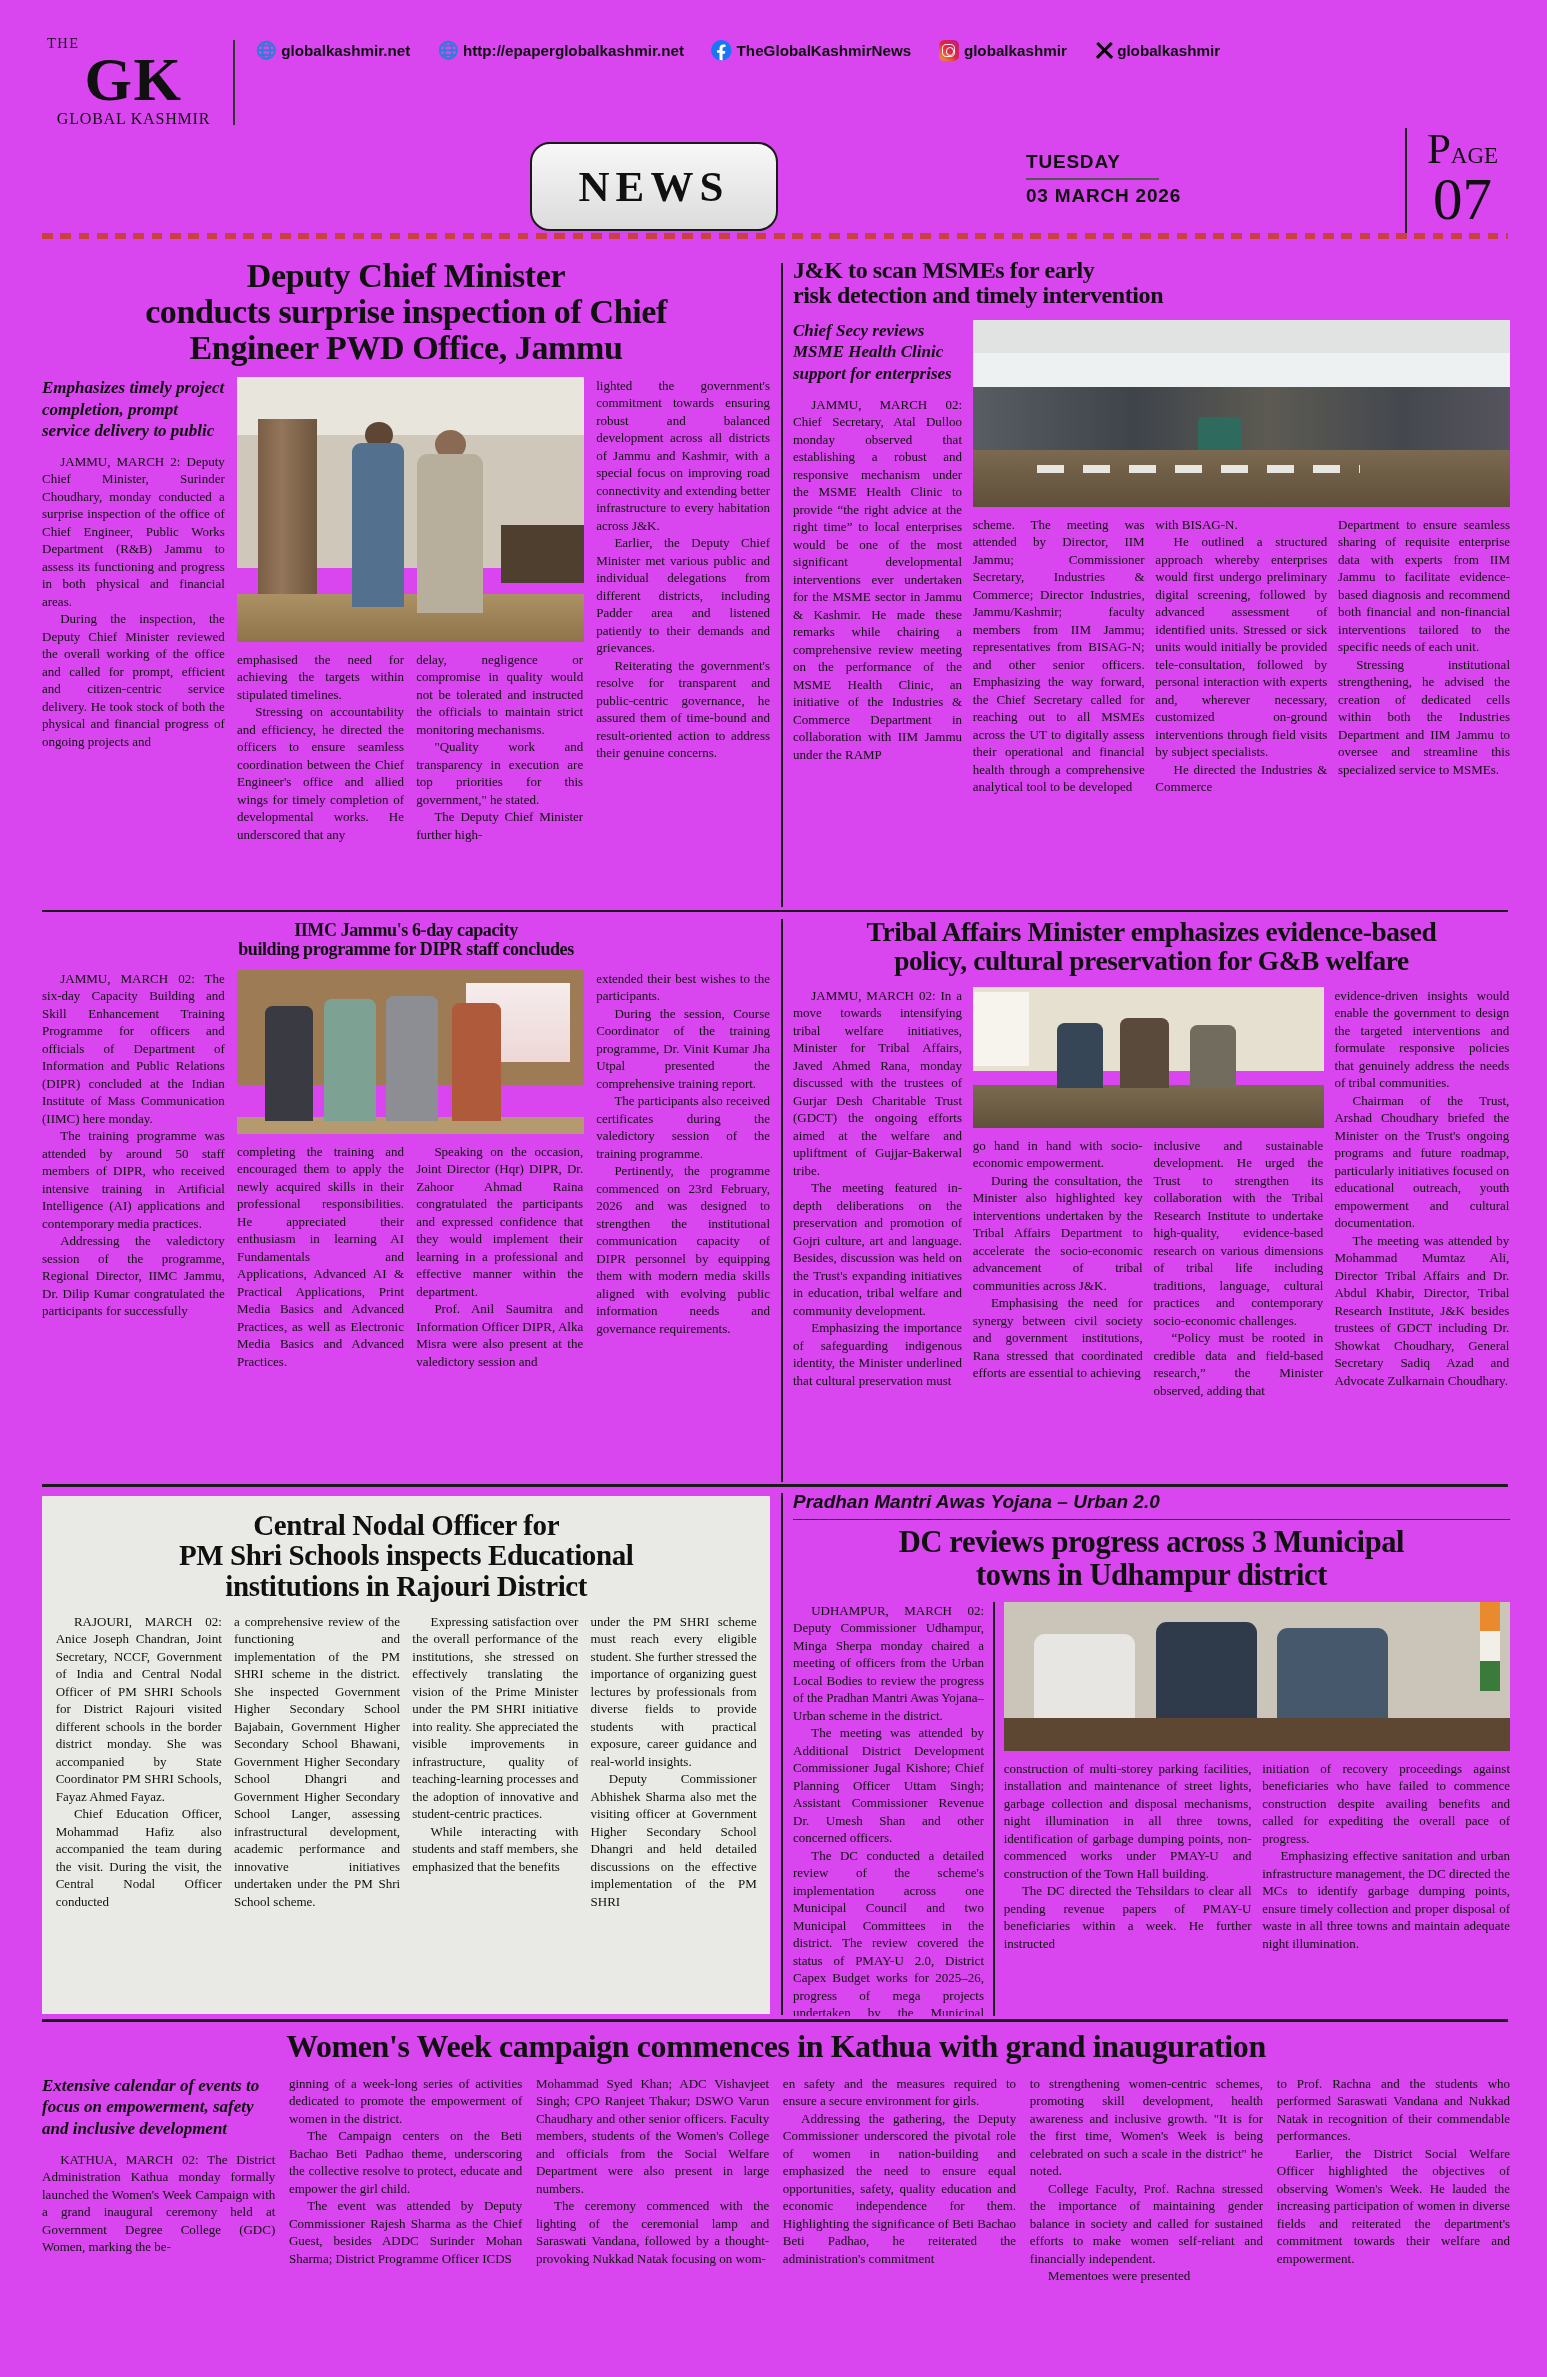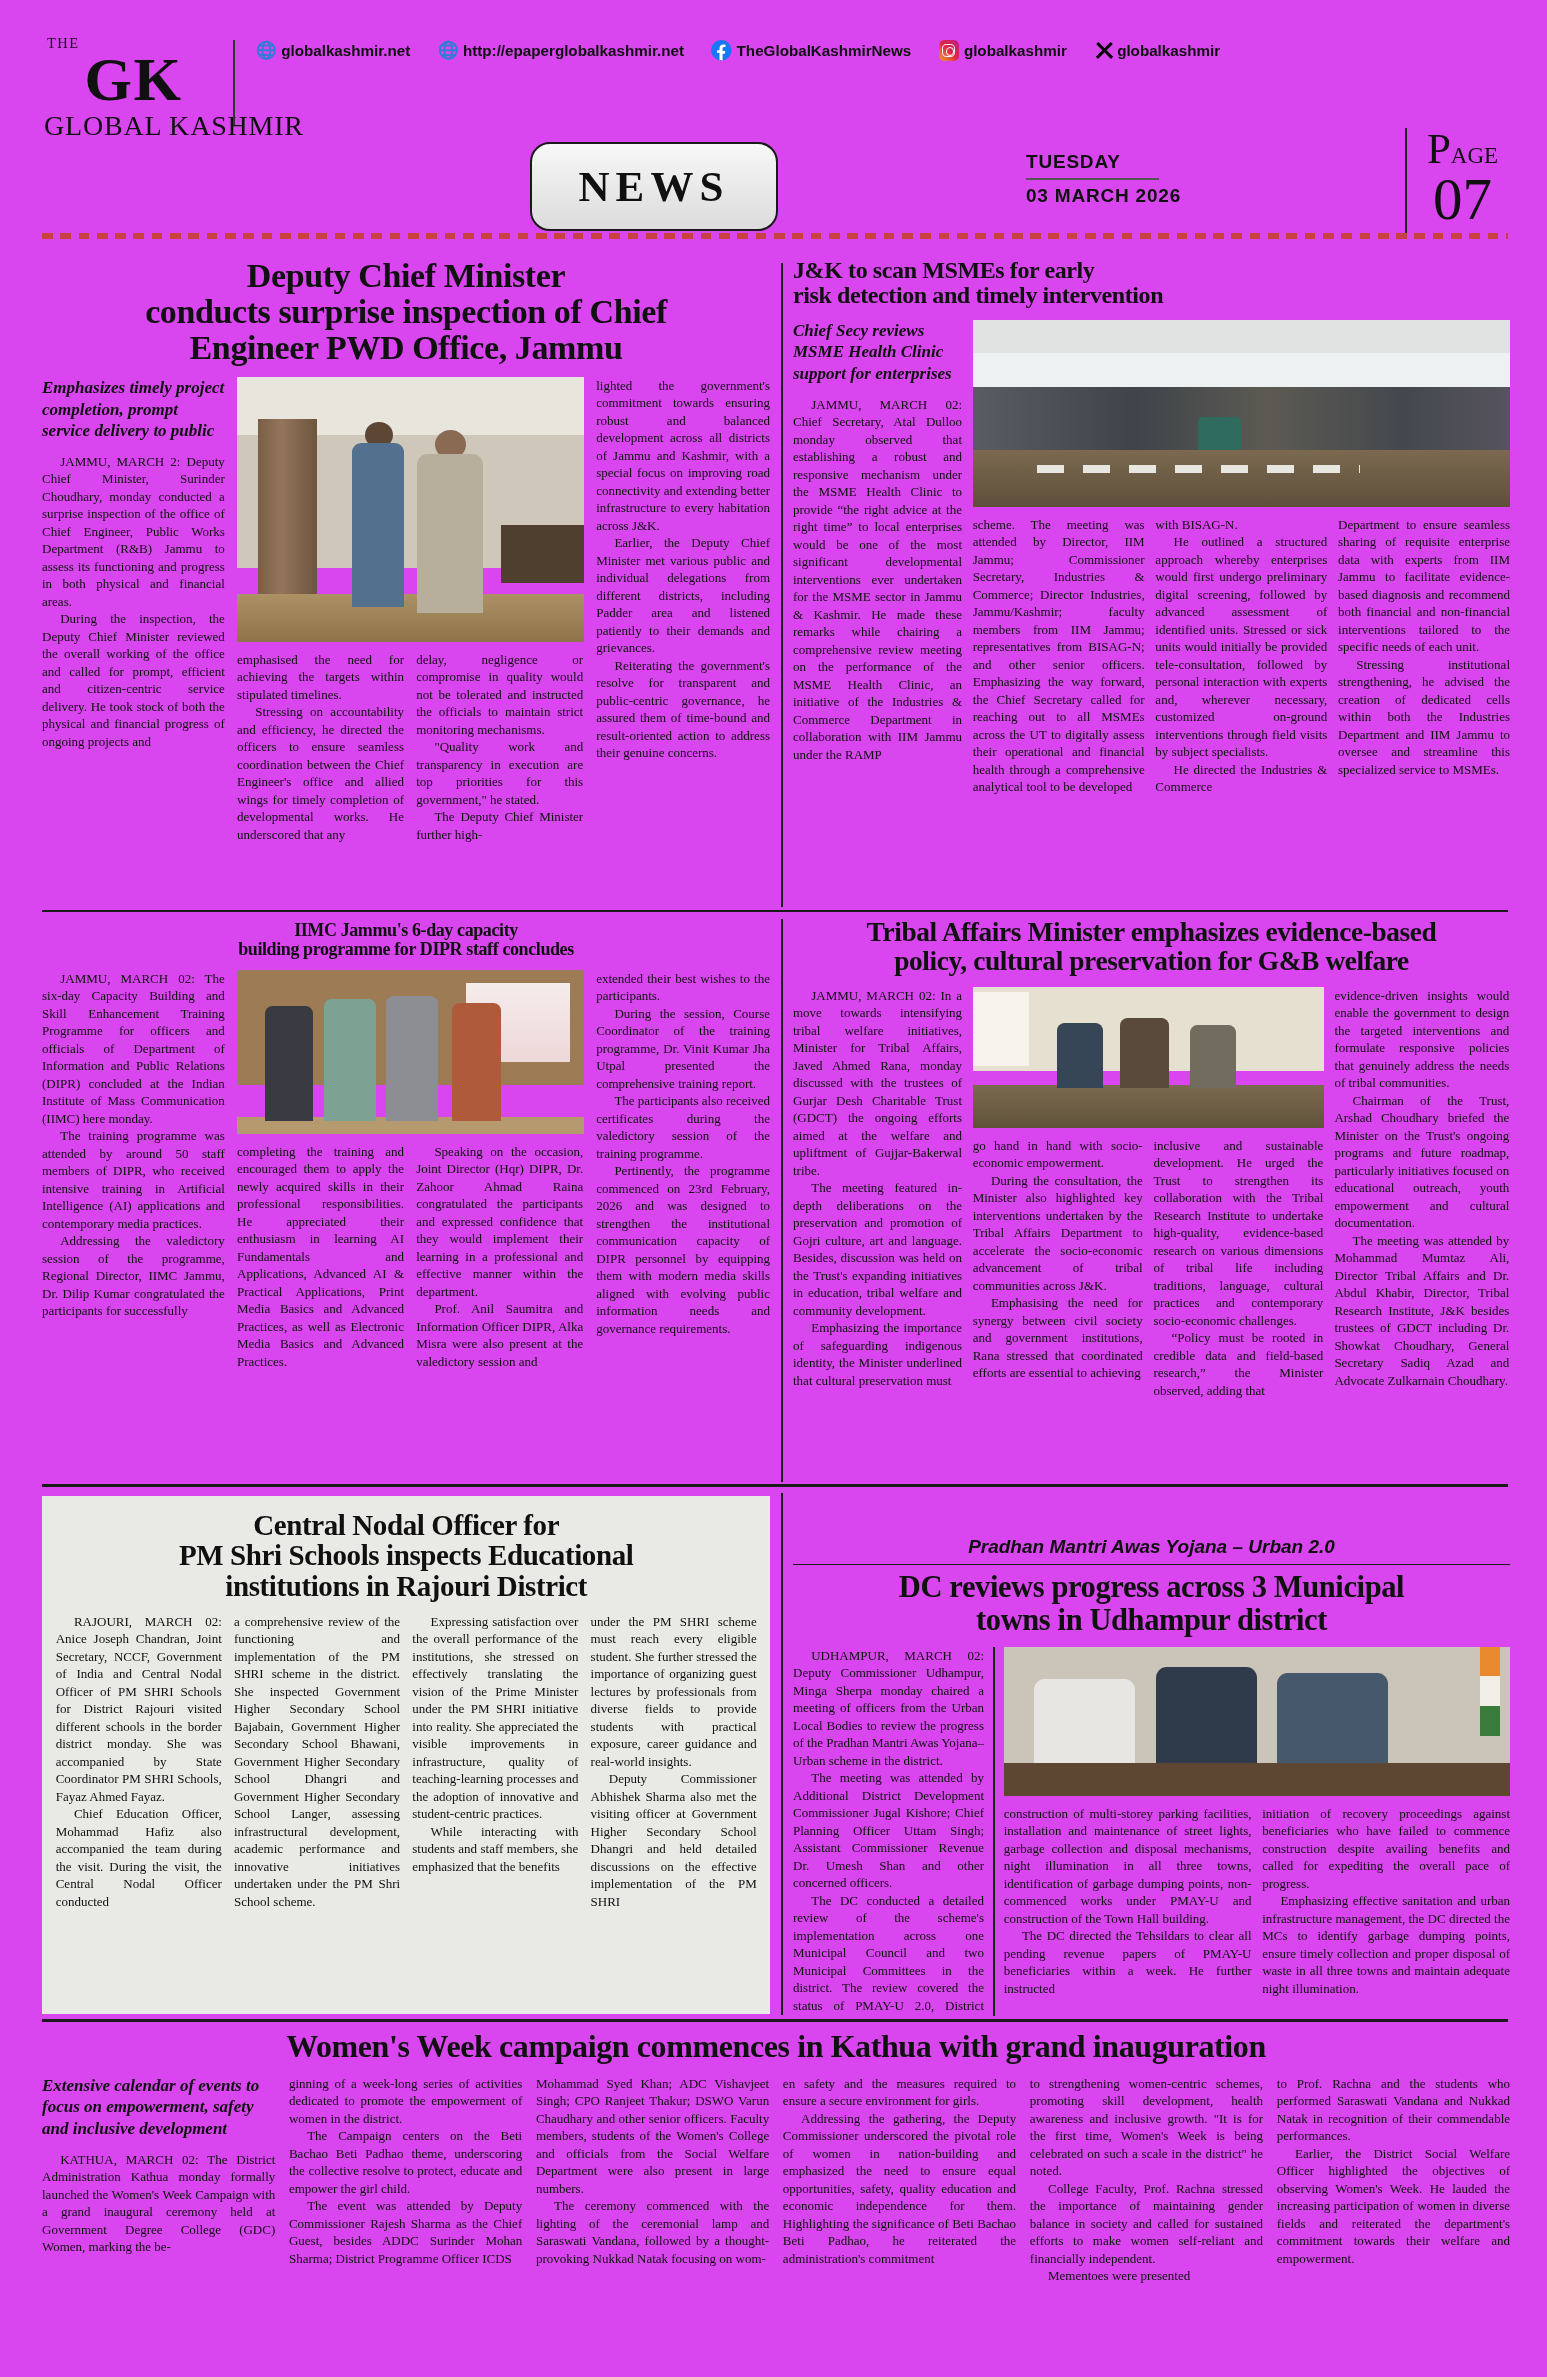--- a/index.html
+++ b/index.html
@@ -2,21 +2,21 @@
 <html style="font-size:12.2px"><head>
 <meta charset="utf-8">
 <style>
   html,body{margin:0;padding:0;background:#9a9a9a;}
   .page{position:relative;width:1548px;height:2377px;margin:0 auto;background:#d946ef;
         font-family:"Liberation Serif",serif;color:#101010;overflow:hidden;}
   
   .masthead{position:absolute;left:44px;top:35px;width:179px;text-align:center;}
   .m-the{font-size:14.5px;letter-spacing:1.5px;text-align:left;margin-left:3px;}
   .m-gk{font-size:61px;font-weight:bold;line-height:.92;letter-spacing:1.5px;}
-  .m-name{font-size:28px;letter-spacing:0.8px;margin-top:1.5px;white-space:nowrap;}
+  .m-name{font-size:16px;letter-spacing:0.8px;margin-top:1.5px;white-space:nowrap;}
   .head-vr{position:absolute;left:233px;top:40px;width:1.5px;height:85px;background:#333;}
   .social-row{position:absolute;left:256px;top:40px;display:flex;gap:27.4px;align-items:center;
               font-family:"Liberation Sans",sans-serif;font-weight:bold;font-size:15.2px;}
   .social-item{display:flex;align-items:center;gap:4.6px;}
   .icon{display:inline-block;width:20.6px;height:20.6px;flex:0 0 auto;}
   .icon svg{width:100%;height:100%;}
   .ig-icon{border-radius:5.3px;background:linear-gradient(45deg,#f09433,#e6683c,#dc2743,#cc2366,#bc1888);
            position:relative;}
   .ig-icon::before{content:"";position:absolute;inset:3.8px;border:1.9px solid #fff;border-radius:4.6px;}
   .ig-icon::after{content:"";position:absolute;left:6.9px;top:6.9px;width:6.9px;height:6.9px;border:1.9px solid #fff;border-radius:50%;}
@@ -46,21 +46,21 @@
   .headline{font-weight:bold;white-space:pre-line;text-align:center;line-height:1.06;letter-spacing:-0.4px;}
   .headline.left{text-align:left;}
   .body-cols{display:flex;margin-top:10.7px;}
   .col{font-size:13px;line-height:17.5px;}
   .col p{margin:0;text-indent:1.4em;text-align:justify;}
   .cont p:first-child{text-indent:0;}
   .subhead{font-style:italic;font-weight:bold;font-size:17px;line-height:1.28;margin-bottom:10.7px;}
   .photo{position:relative;overflow:hidden;}
   .photo div{position:absolute;}
   .kicker{font-family:"Liberation Sans",sans-serif;font-weight:bold;font-style:italic;font-size:19px;
-          text-align:center;border-bottom:1.5px solid #1a1a1a;padding-bottom:6.1px;margin-top:45px;}
+          border-bottom:1.5px solid #1a1a1a;padding-bottom:6.1px;}
   .graybox{background:#e9e9e6;padding:13.7px;}
   
   .p1-ceil{top:0;left:0;right:0;height:22%;background:#e8e5dc;}
   .p1-wall{top:22%;left:0;right:0;height:50%;background:#cfc8ba;}
   .p1-curt{left:6%;top:16%;width:17%;height:66%;background:linear-gradient(90deg,#7a5f46,#93755a 40%,#6d553e);}
   .p1-floor{bottom:0;left:0;right:0;height:18%;background:linear-gradient(#ab9164,#8f744b);}
   .p1-m1{left:33%;top:25%;width:15%;height:62%;background:#53708e;border-radius:9.1px 9.1px 0 0;}
   .p1-h1{left:37%;top:17%;width:8%;height:10%;background:#5d4634;border-radius:50%;}
   .p1-m2{left:52%;top:29%;width:19%;height:60%;background:#b7ae9c;border-radius:10.7px 10.7px 0 0;}
   .p1-h2{left:57%;top:20%;width:9%;height:11%;background:#8a6a52;border-radius:50%;}

